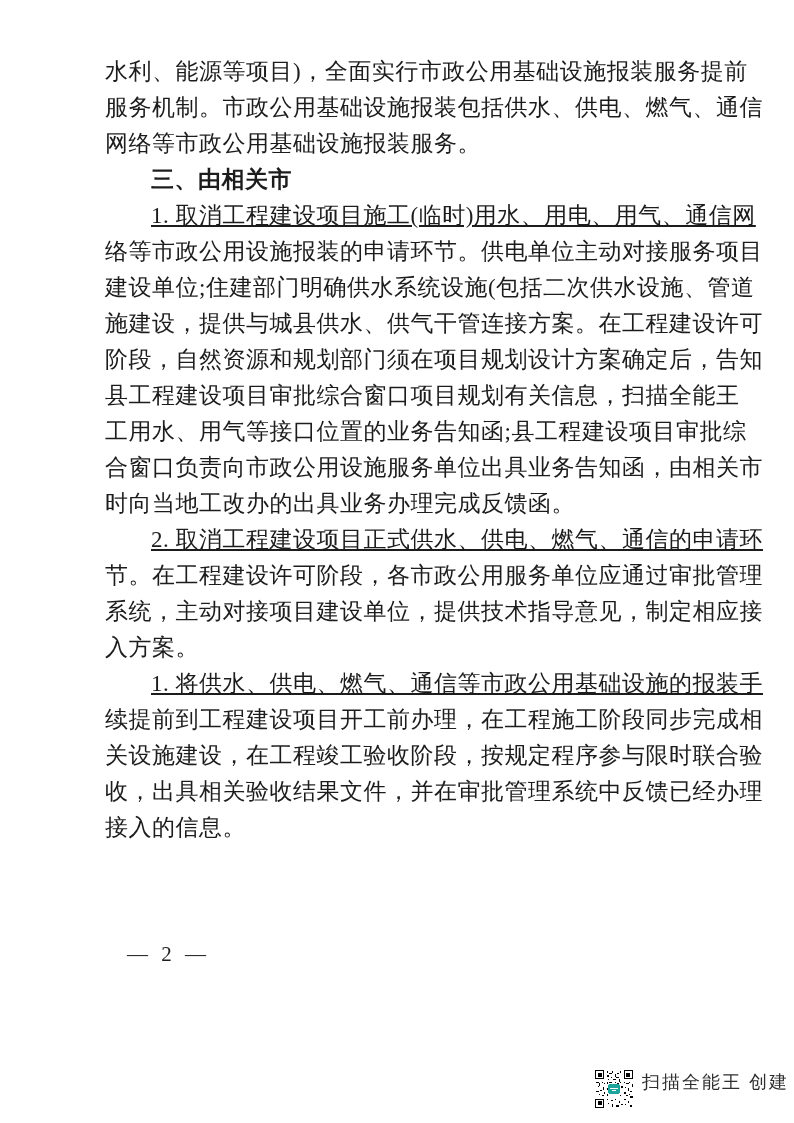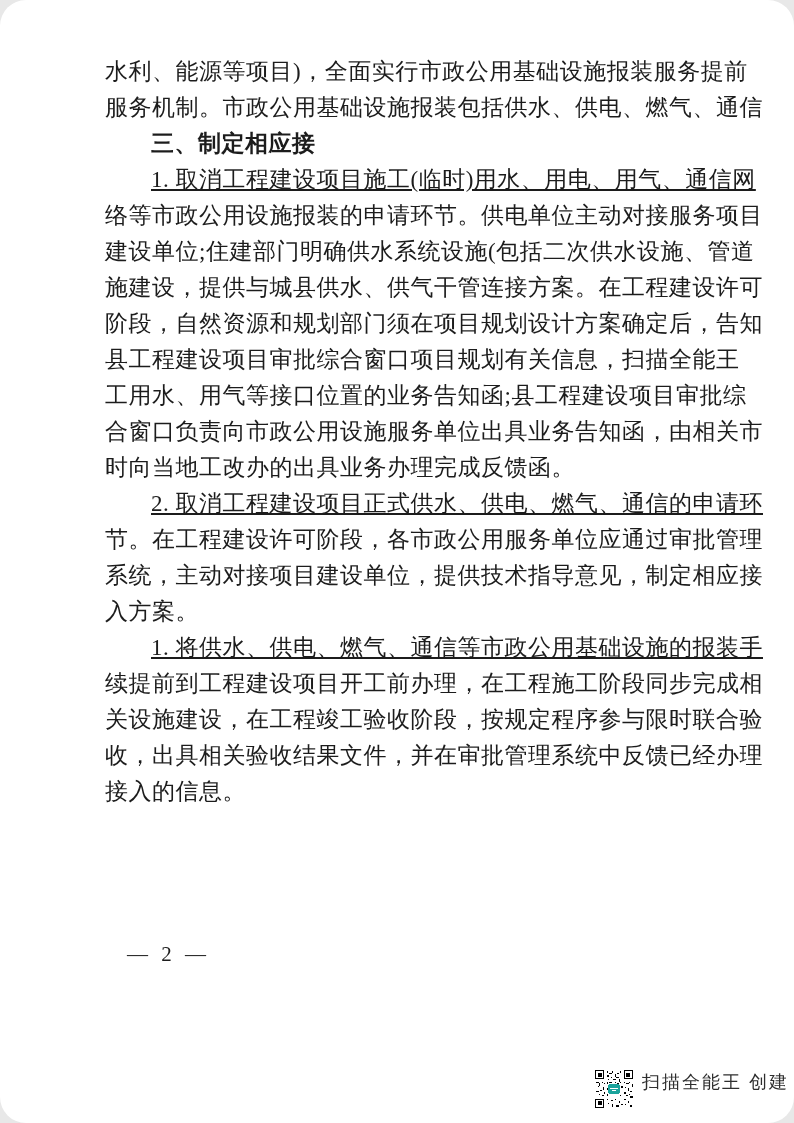--- a/index.html
+++ b/index.html
@@ -3,21 +3,20 @@
 <meta charset="utf-8">
 <style>
   html, body { margin: 0; padding: 0; background: #e8e8e8; }
   .page {
     position: relative;
     width: 794px;
     height: 1123px;
     background: #ffffff;
     overflow: hidden;
     font-family: "Liberation Serif", "DejaVu Serif", serif;
-    border-radius: 26px;
   }
   .body-text {
     position: absolute;
     left: 105px;
     top: 54px;
     width: 618px;
     color: #1c1c1c;
     font-size: 23px;
     line-height: 36px;
     letter-spacing: 0.5px;
@@ -51,21 +50,22 @@
   }
 </style>
 </head>
 <body>
 
 <div class="page">
 
   <div class="body-text">
       <div class="line normal">水利、能源等项目)，全面实行市政公用基础设施报装服务提前</div>
       <div class="line normal">服务机制。市政公用基础设施报装包括供水、供电、燃气、通信</div>
-      <div class="line heading">三、制定相应接</div>
+      <div class="line normal">网络等市政公用基础设施报装服务。</div>
+      <div class="line heading">三、由相关市</div>
       <div class="line indent">1. 取消工程建设项目施工(临时)用水、用电、用气、通信网</div>
       <div class="line normal">络等市政公用设施报装的申请环节。供电单位主动对接服务项目</div>
       <div class="line normal">建设单位;住建部门明确供水系统设施(包括二次供水设施、管道</div>
       <div class="line normal">施建设，提供与城县供水、供气干管连接方案。在工程建设许可</div>
       <div class="line normal">阶段，自然资源和规划部门须在项目规划设计方案确定后，告知</div>
       <div class="line normal">县工程建设项目审批综合窗口项目规划有关信息，扫描全能王</div>
       <div class="line normal">工用水、用气等接口位置的业务告知函;县工程建设项目审批综</div>
       <div class="line normal">合窗口负责向市政公用设施服务单位出具业务告知函，由相关市</div>
       <div class="line normal">时向当地工改办的出具业务办理完成反馈函。</div>
       <div class="line indent">2. 取消工程建设项目正式供水、供电、燃气、通信的申请环</div>

